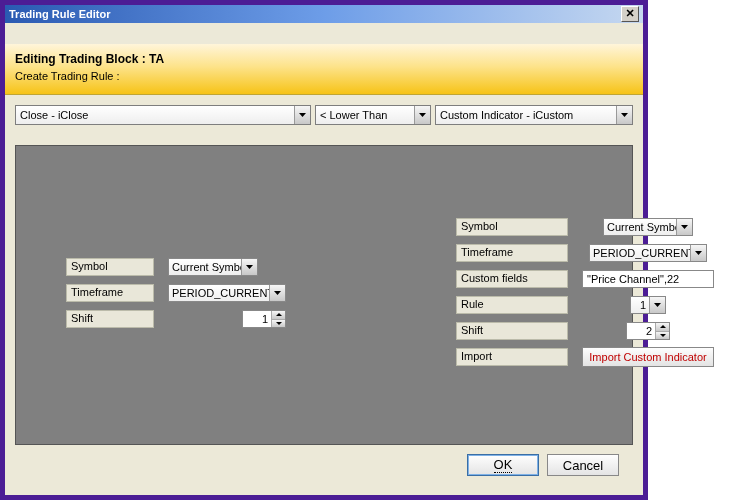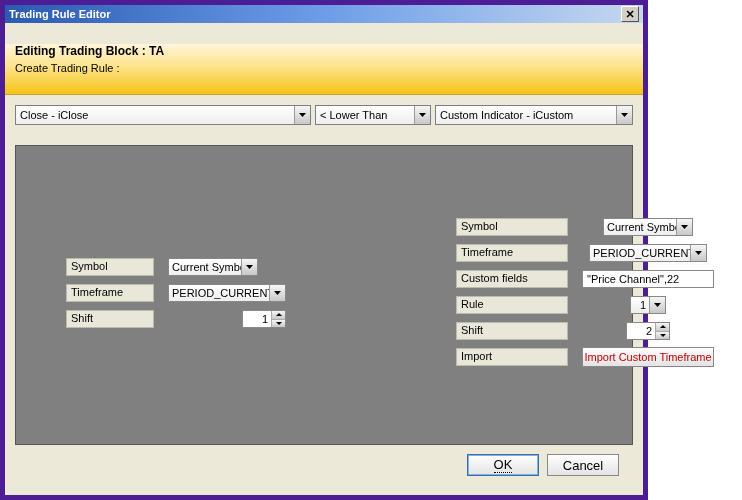--- a/index.html
+++ b/index.html
@@ -1,21 +1,21 @@
 <!DOCTYPE html>
 <html><head>
 <meta charset="utf-8">
 <style>
   * { box-sizing: border-box; margin: 0; padding: 0; }
   html, body { width: 742px; height: 500px; font-family: Tahoma, Arial, sans-serif; font-size: 11px; overflow: hidden; }
   .window { width: 648px; height: 500px; border: 5px solid #4c1d95; background: #ece9d8; display: flex; flex-direction: column; }
   .titlebar { height: 20px; background: linear-gradient(to right, #2a5ab2 0%, #6d9de8 50%, #c6d8f0 100%); display: flex; align-items: center; padding: 0 4px; }
   .titlebar-text { color: #fff; font-weight: bold; font-size: 11px; flex: 1; }
   .close-btn { width: 18px; height: 16px; background: #d4d0c8; border: 1px solid #fff; border-right-color: #555; border-bottom-color: #555; display: flex; align-items: center; justify-content: center; font-family: Arial; font-size: 11px; font-weight: bold; cursor: pointer; }
-  .header-band { height: 56px; background: linear-gradient(to bottom, #fff5da 0%, #fde38a 45%, #f6c317 100%); border-bottom: 1px solid #bfa535; padding: 0 10px; margin-top: 21px; }
+  .header-band { height: 56px; background: linear-gradient(to bottom, #fff5da 0%, #fde38a 45%, #f6c317 100%); border-bottom: 1px solid #bfa535; padding: 8px 10px; margin-top: 21px; }
   .header-title { font-weight: bold; font-size: 12px; color: #000; }
   .header-sub { font-size: 11px; color: #000; margin-top: 4px; }
   .body { flex: 1; padding: 10px 10px 10px 10px; display: flex; flex-direction: column; }
   .combo-row { display: flex; gap: 4px; margin-bottom: 20px; }
   .combo { position: relative; height: 20px; border: 1px solid #7e7e7e; background: linear-gradient(to bottom,#fff,#eee); display: flex; align-items: center; }
   .combo-text { flex: 1; padding: 0 4px; font-size: 11px; color: #000; overflow: hidden; white-space: nowrap; }
   .combo-arrow { width: 16px; height: 100%; background: linear-gradient(to bottom,#f6f6f6,#c8c8c8); border-left: 1px solid #999; display: flex; align-items: center; justify-content: center; }
   .combo-arrow svg { width: 7px; height: 4px; }
   .main-panel { flex: 1; background: #808080; border: 1px solid #555; position: relative; min-height: 300px; }
   .group-left { position: absolute; left: 50px; top: 110px; }
@@ -194,21 +194,21 @@
                       <polygon points="0,0 6,0 3,3" fill="#000"></polygon>
                     </svg>
                   </div>
             </span>
           </div>
             </div>
         </div>
         <div class="field-row">
           <div class="field-label field-label-wide">Import</div>
           <div class="right-control-area">
-              <div class="import-btn">Import Custom Timeframe</div>
+              <div class="import-btn">Import Custom Indicator</div>
             </div>
         </div>
       </div>
 
     </div>
 
     <div class="footer">
       <div class="btn btn-default">
           <span class="innertxt">OK</span>
         </div>

